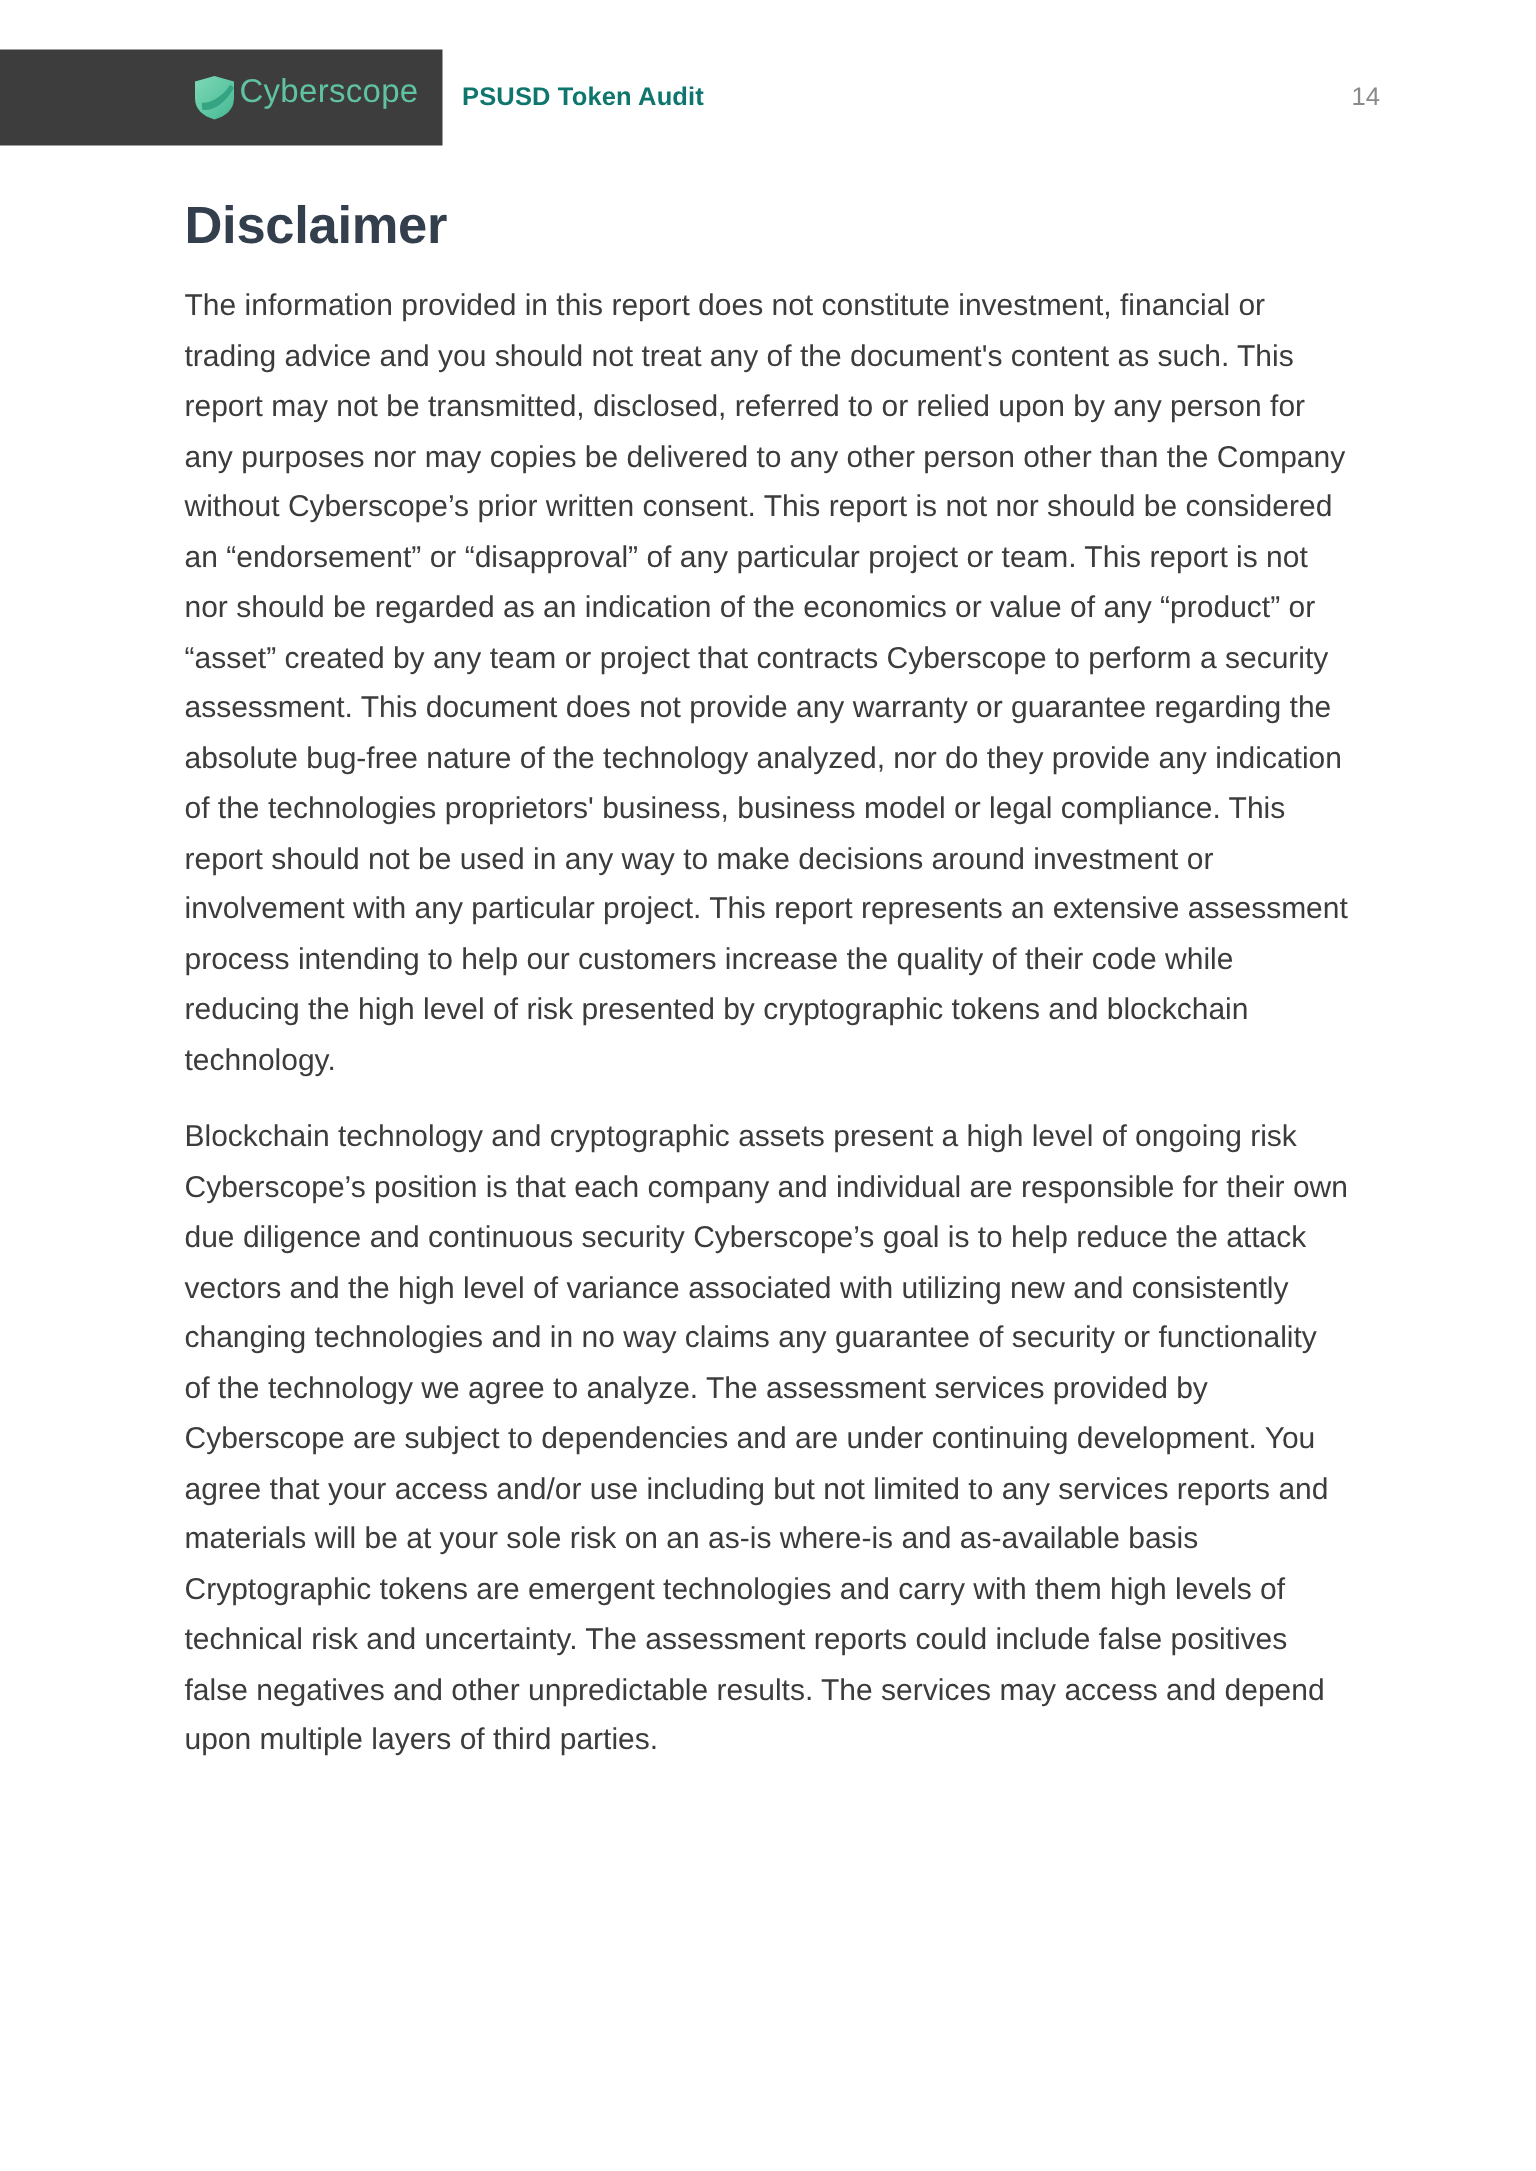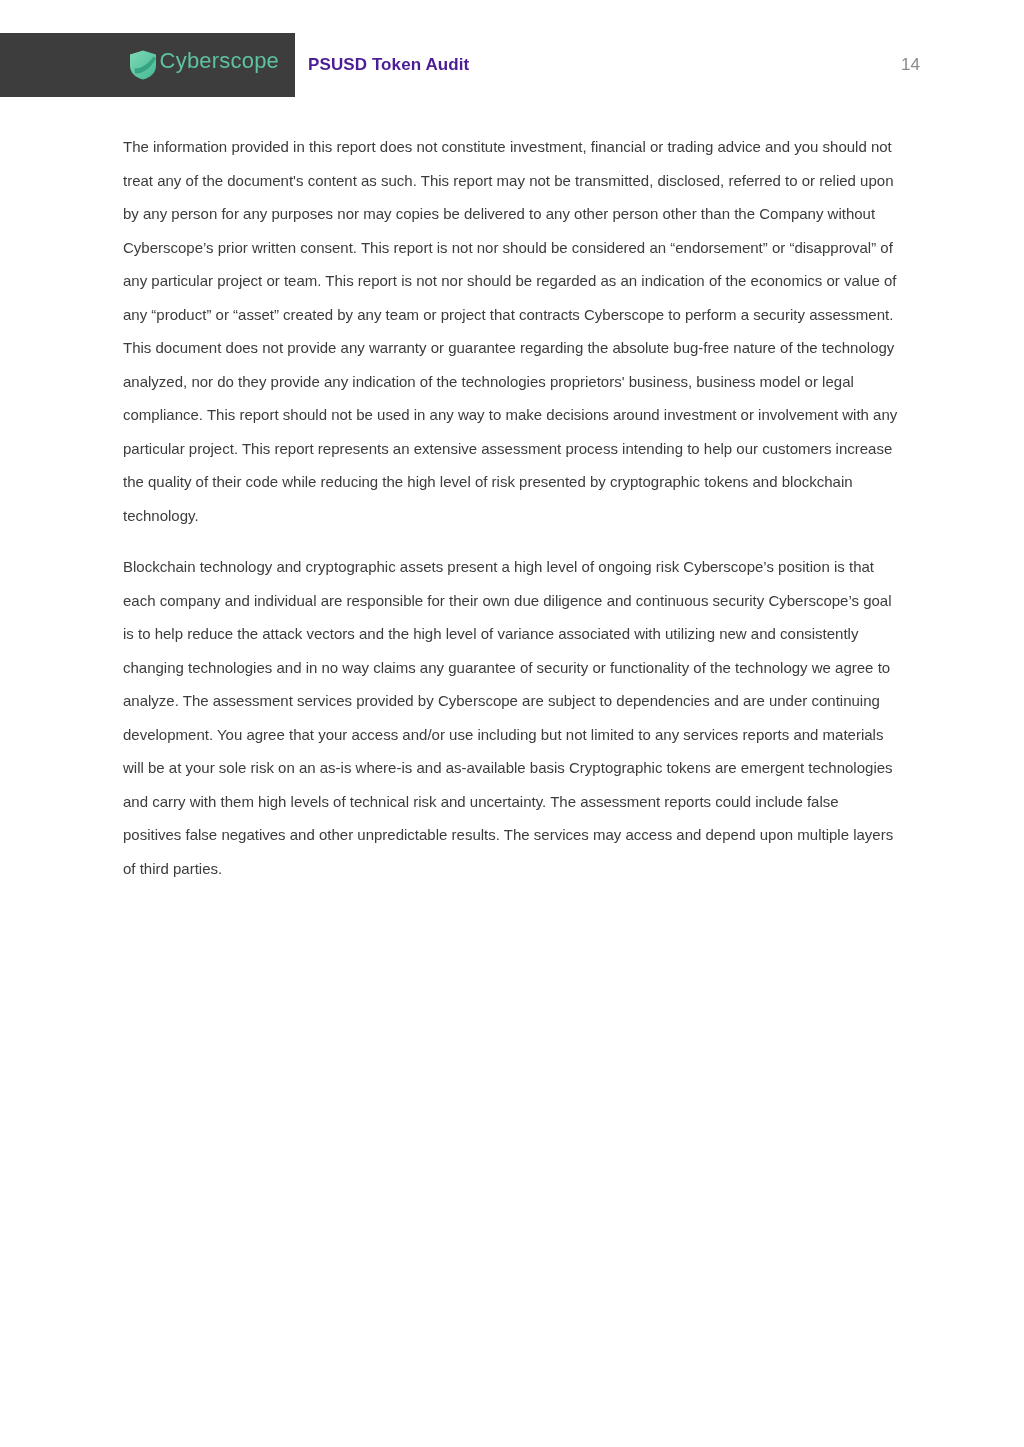--- a/index.html
+++ b/index.html
@@ -54,21 +54,21 @@
     line-height: 1;
     white-space: nowrap;
   }
   .doc-title {
     position: absolute;
     left: 308px;
     top: 0;
     height: 64px;
     display: flex;
     align-items: center;
-    color: #4c1d95;
+    color: #0f766e;
     font-size: 17px;
     font-weight: bold;
     letter-spacing: 0.1px;
     white-space: nowrap;
   }
   .page-number {
     position: absolute;
     right: 0;
     top: 0;
     height: 64px;
@@ -90,21 +90,21 @@
     margin: 0 0 16px 0;
     color: #333f4d;
     font-size: 35px;
     font-weight: bold;
     letter-spacing: -0.2px;
     line-height: 1.2;
   }
   .body-paragraph {
     margin: 0 0 18px 0;
     color: #3c3c3c;
-    font-size: 15px;
+    font-size: 20px;
     line-height: 33.5px;
     text-align: left;
   }
   .body-paragraph:last-child {
     margin-bottom: 10px;
   }
 </style>
 </head>
 <body>
 
@@ -125,17 +125,18 @@
       <span class="brand-word">Cyberscope</span>
     </div>
   </div>
 
   <div class="doc-title">PSUSD Token Audit</div>
 
   <div class="page-number">14</div>
 </div>
 
 <div class="content">
+  <h1 class="section-title">Disclaimer</h1>
 
   <p class="body-paragraph">The information provided in this report does not constitute investment, financial or trading advice and you should not treat any of the document's content as such. This report may not be transmitted, disclosed, referred to or relied upon by any person for any purposes nor may copies be delivered to any other person other than the Company without Cyberscope’s prior written consent. This report is not nor should be considered an “endorsement” or “disapproval” of any particular project or team. This report is not nor should be regarded as an indication of the economics or value of any “product” or “asset” created by any team or project that contracts Cyberscope to perform a security assessment. This document does not provide any warranty or guarantee regarding the absolute bug-free nature of the technology analyzed, nor do they provide any indication of the technologies proprietors' business, business model or legal compliance. This report should not be used in any way to make decisions around investment or involvement with any particular project. This report represents an extensive assessment process intending to help our customers increase the quality of their code while reducing the high level of risk presented by cryptographic tokens and blockchain technology.</p>
 
   <p class="body-paragraph">Blockchain technology and cryptographic assets present a high level of ongoing risk Cyberscope’s position is that each company and individual are responsible for their own due diligence and continuous security Cyberscope’s goal is to help reduce the attack vectors and the high level of variance associated with utilizing new and consistently changing technologies and in no way claims any guarantee of security or functionality of the technology we agree to analyze. The assessment services provided by Cyberscope are subject to dependencies and are under continuing development. You agree that your access and/or use including but not limited to any services reports and materials will be at your sole risk on an as-is where-is and as-available basis Cryptographic tokens are emergent technologies and carry with them high levels of technical risk and uncertainty. The assessment reports could include false positives false negatives and other unpredictable results. The services may access and depend upon multiple layers of third parties.</p>
 </div>
 
 </body></html>

